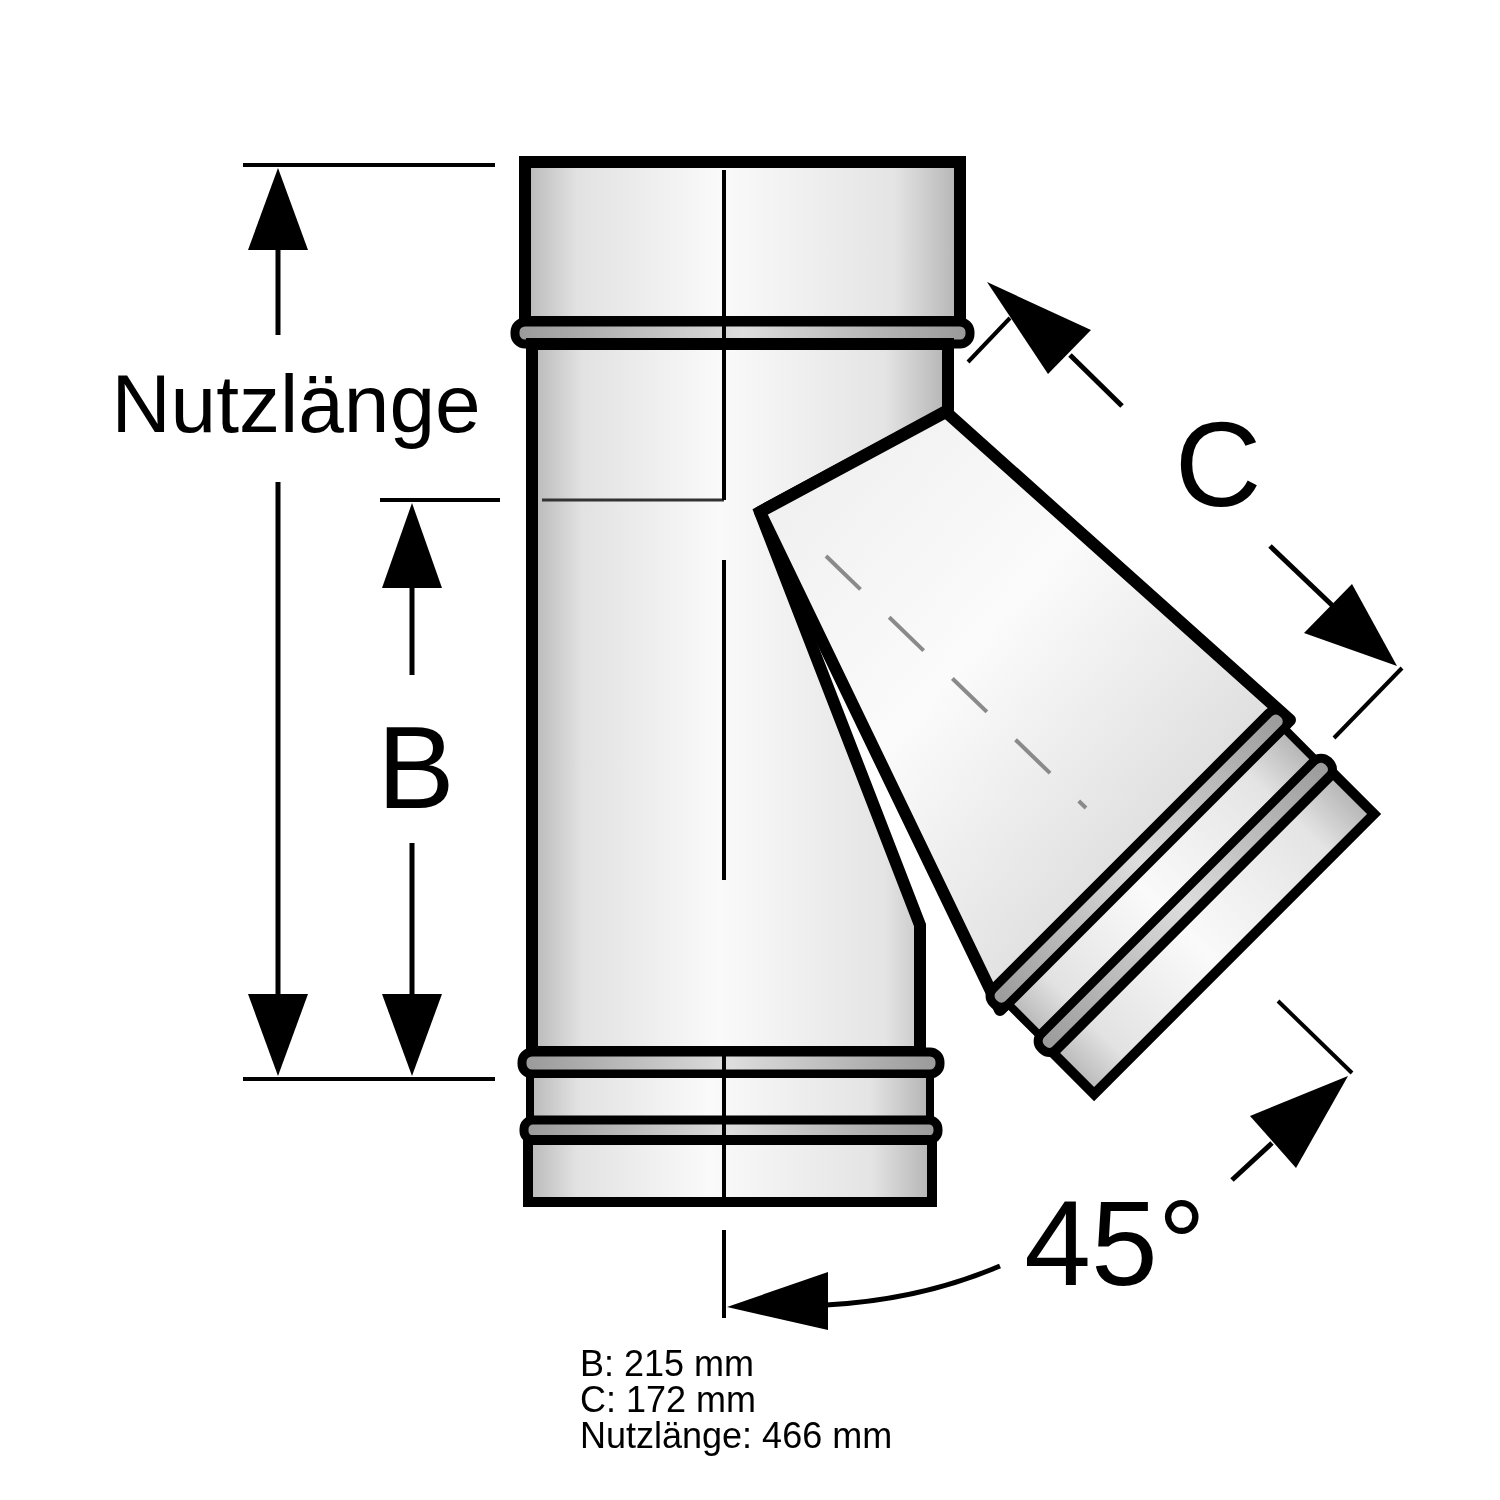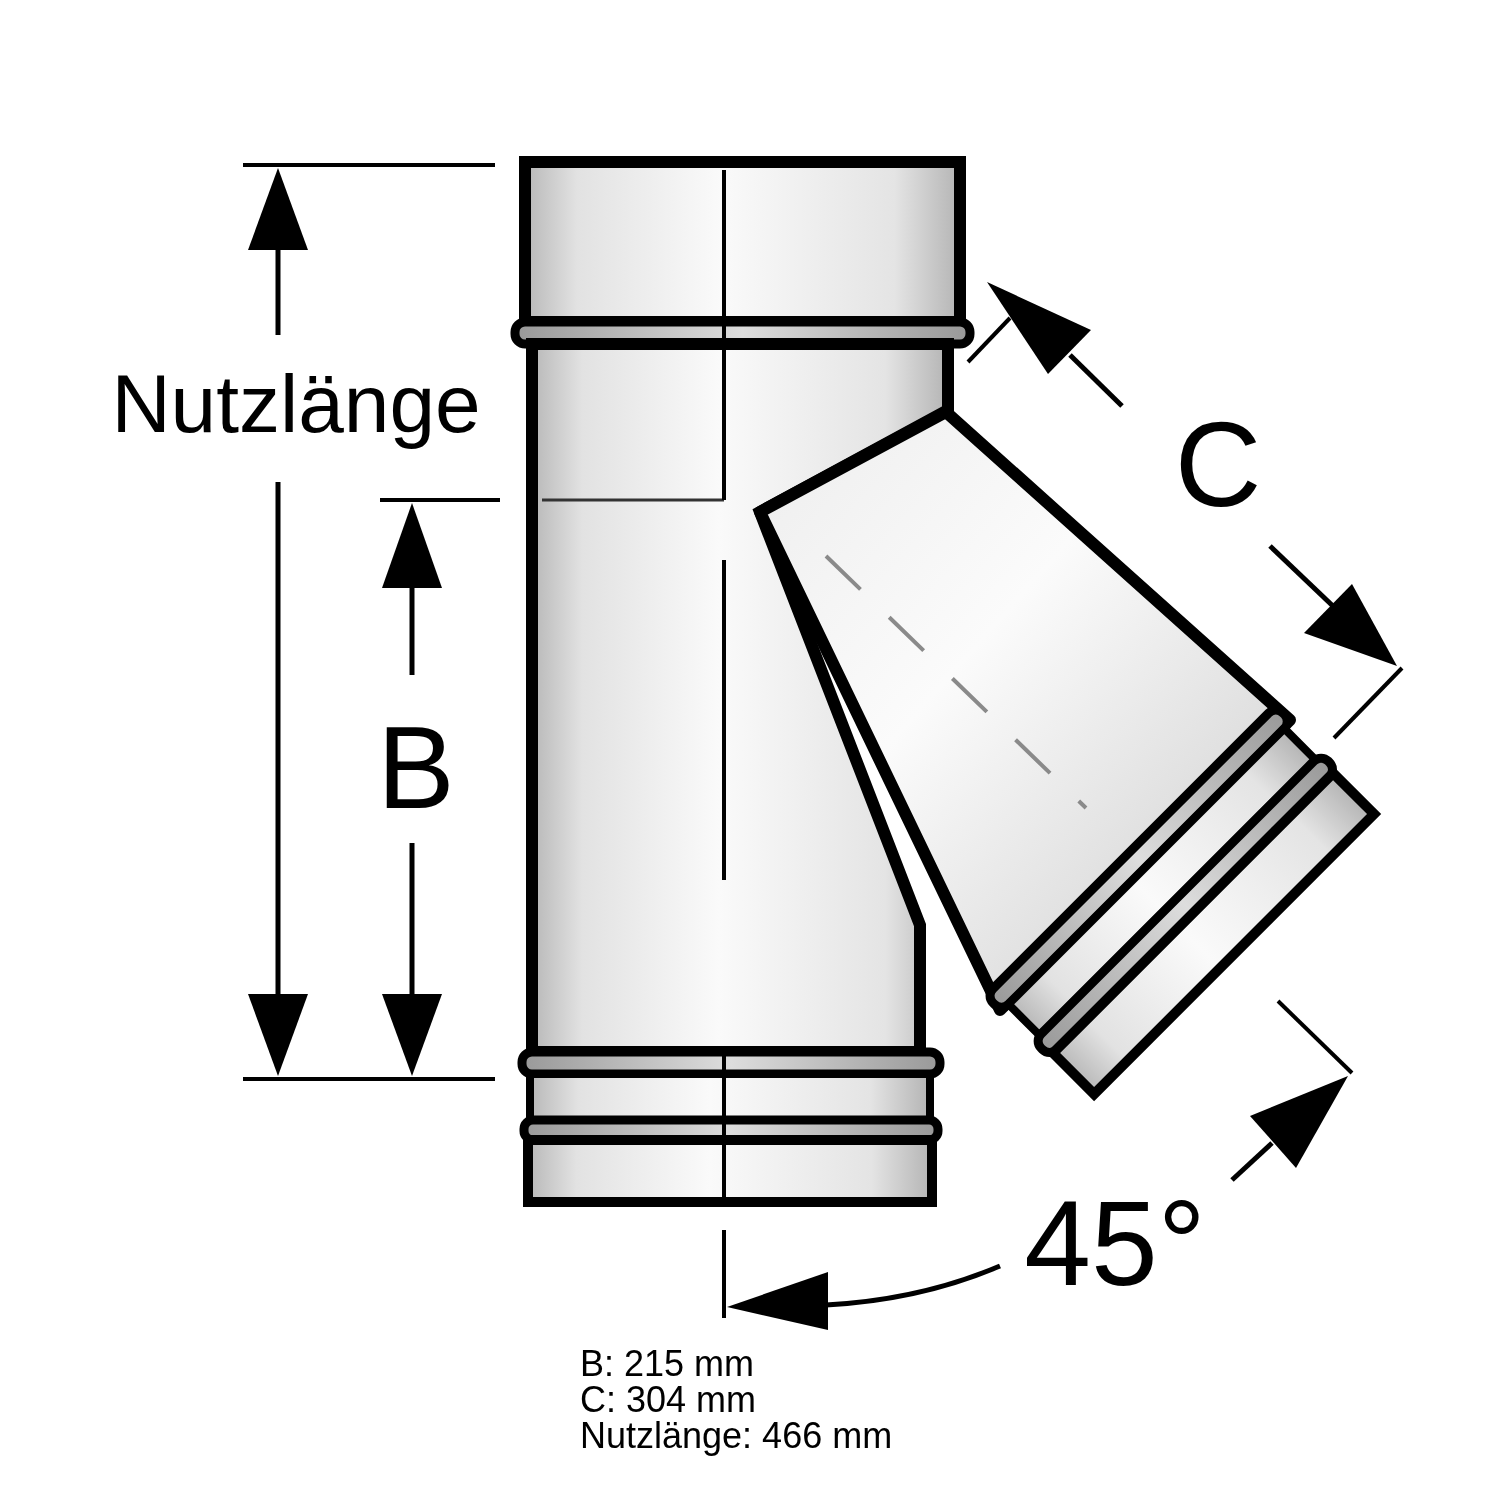--- a/index.html
+++ b/index.html
@@ -102,15 +102,15 @@
     <line x1="1272" y1="1143" x2="1232" y2="1180" stroke="#000" stroke-width="5"></line>
     <line x1="724" y1="1230" x2="724" y2="1318" stroke="#000" stroke-width="4"></line>
     <polygon points="727,1307 828,1272 828,1330" fill="#000"></polygon>
     <path d="M826 1305 Q920 1300 1000 1266" fill="none" stroke="#000" stroke-width="5"></path>
     <text class="lbl" x="1115" y="1285" font-size="120" text-anchor="middle">45°</text>
   </g>
 </svg>
 
 <div class="specs">
   <div>B: 215 mm</div>
-  <div>C: 304 mm</div>
+  <div>C: 172 mm</div>
   <div>Nutzlänge: 466 mm</div>
 </div>
 
 </body></html>

